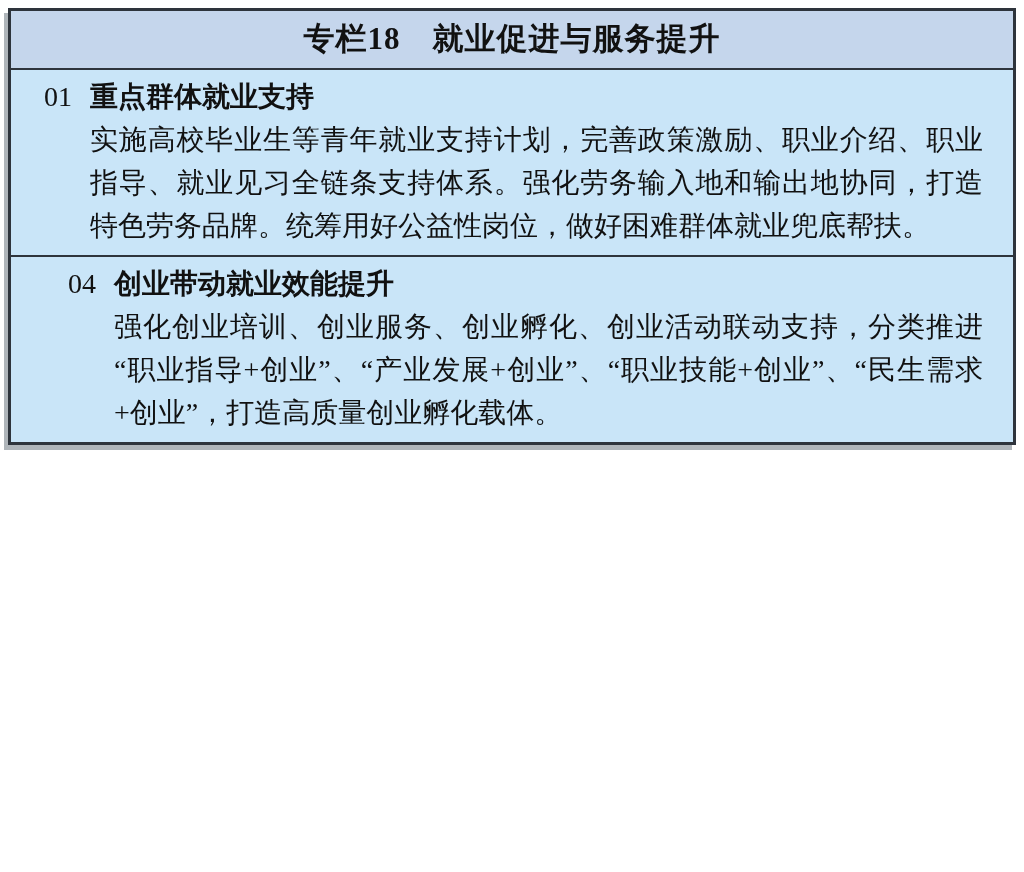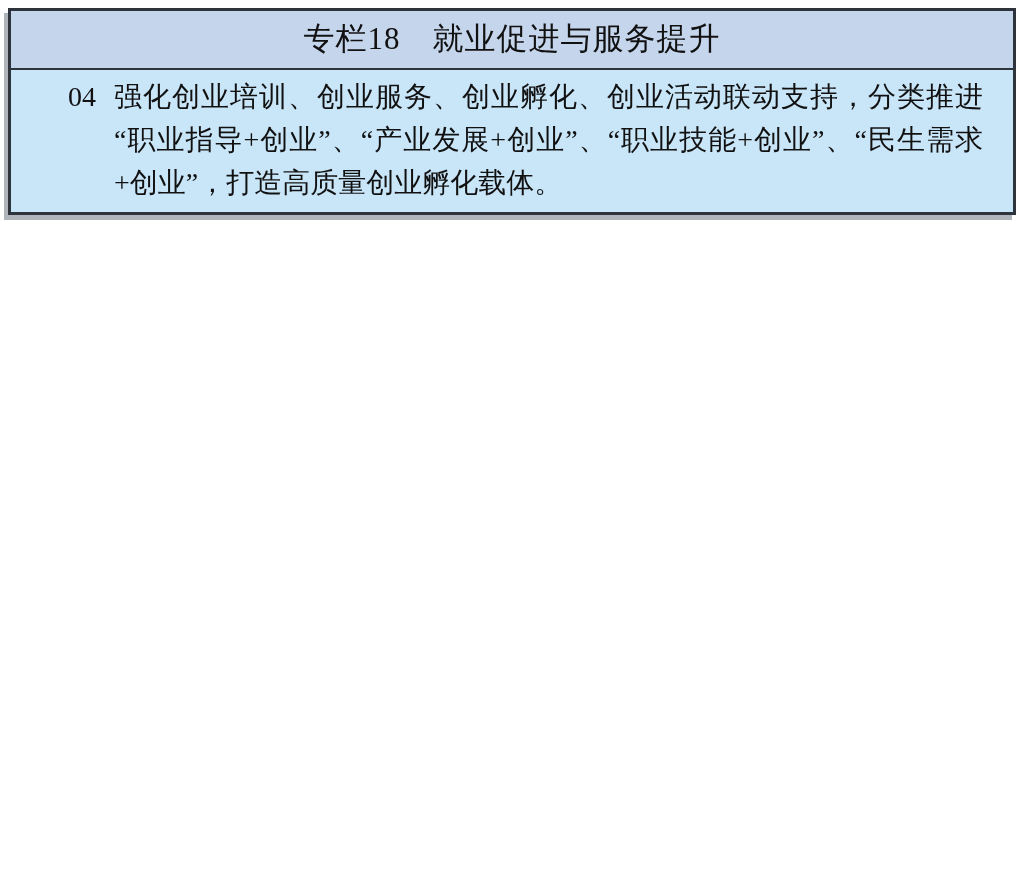--- a/index.html
+++ b/index.html
@@ -21,21 +21,21 @@
     width: 1008px;
     box-sizing: border-box;
     border: 3px solid var(--border, #2e343c);
     box-shadow: -4px 5px 0 rgba(110, 120, 130, 0.55);
     background: var(--body_bg, #c9e5f8);
   }
   .panel-header {
     background: var(--header_bg, #c5d6ec);
     border-bottom: 2px solid var(--border, #2e343c);
     text-align: center;
-    font-weight: normal;
+    font-weight: bold;
     font-size: 31px;
     line-height: 34px;
     padding: 11px 0 12px 0;
     color: #111;
     letter-spacing: 1px;
   }
   .section {
     display: flex;
     align-items: flex-start;
     background: var(--body_bg, #c9e5f8);
@@ -68,22 +68,30 @@
     text-align: justify;
     text-justify: inter-ideograph;
   }
 </style>
 </head>
 <body>
 
 <div class="panel">
   <div class="panel-header">专栏18　就业促进与服务提升</div>
 
+  <div class="section">
+    <div class="section-num">01</div>
+    <div class="section-content">
+      <div class="section-heading">重点群体就业支持</div>
+      <div class="section-body">实施高校毕业生等青年就业支持计划，完善政策激励、职业介绍、职业指导、就业见习全链条支持体系。强化劳务输入地和输出地协同，打造特色劳务品牌。统筹用好公益性岗位，做好困难群体就业兜底帮扶。</div>
+    </div>
+  </div>
 
 
 
   <div class="section">
     <div class="section-num">04</div>
     <div class="section-content">
+      <div class="section-heading">创业带动就业效能提升</div>
       <div class="section-body">强化创业培训、创业服务、创业孵化、创业活动联动支持，分类推进“职业指导+创业”、“产业发展+创业”、“职业技能+创业”、“民生需求+创业”，打造高质量创业孵化载体。</div>
     </div>
   </div>
 </div>
 
 </body></html>

